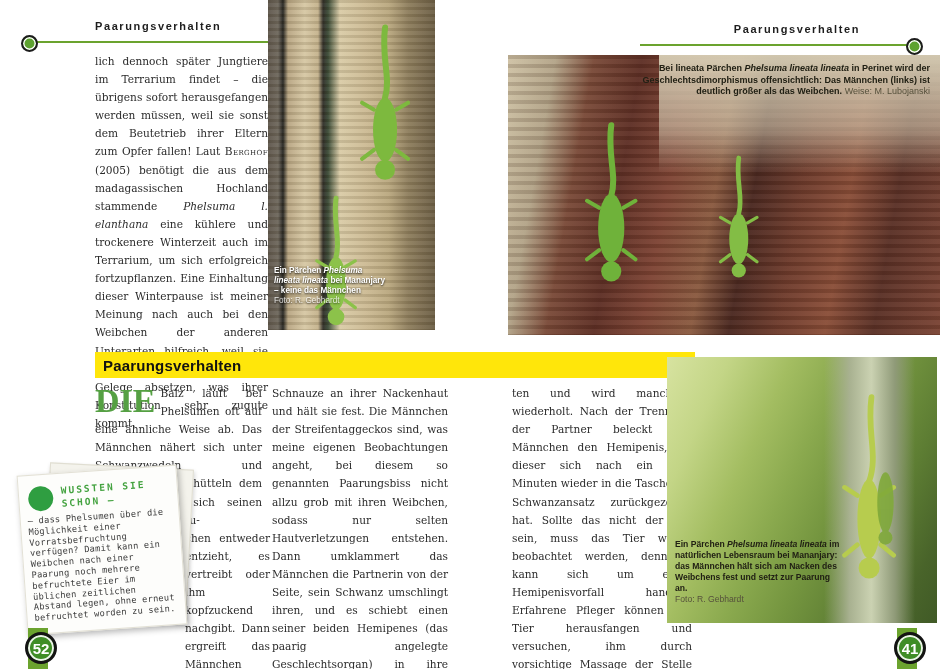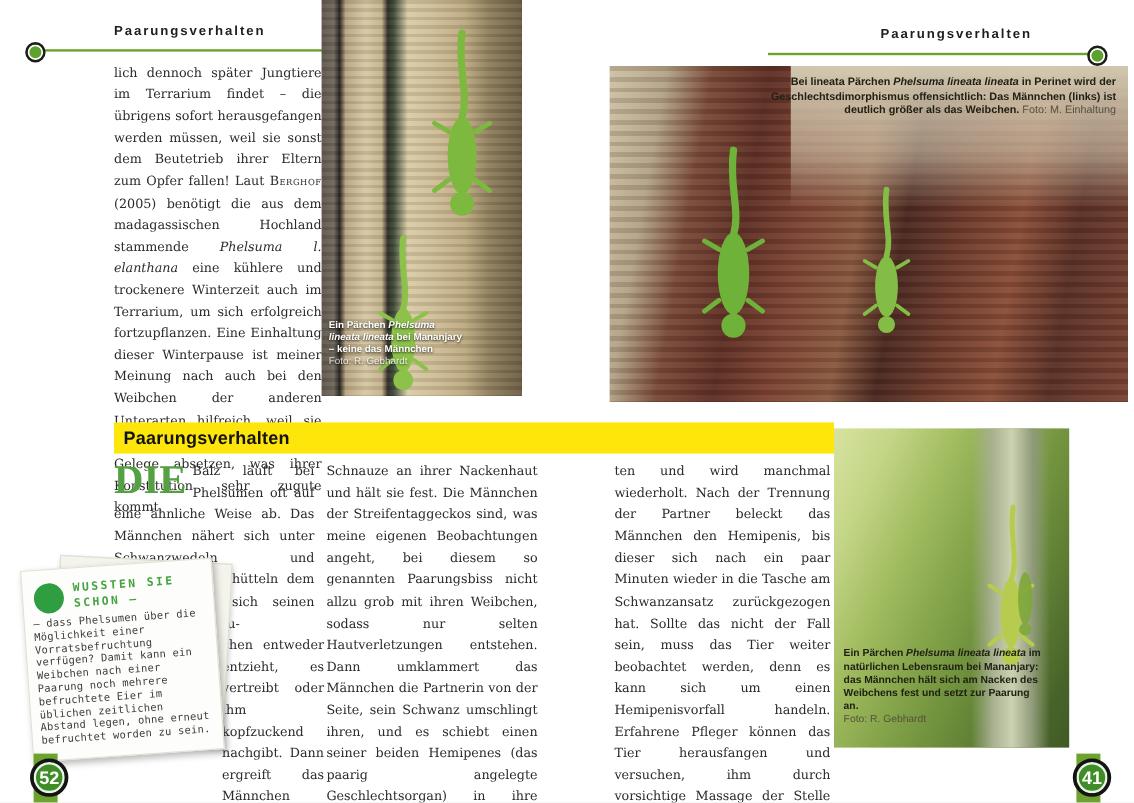--- a/index.html
+++ b/index.html
@@ -104,21 +104,21 @@
     </svg>
     <svg style="left:48%;top:30%;width:11%;height:56%;" viewBox="0 0 60 170">
       <g fill="#83bd45" stroke="#83bd45" stroke-linecap="round">
         <path d="M30 10 C 26 40,36 60,30 80" stroke-width="6" fill="none"></path>
         <ellipse cx="30" cy="112" rx="12" ry="32" stroke="none"></ellipse>
         <circle cx="30" cy="152" r="9" stroke="none"></circle>
         <path d="M19 92 l-12 -7 M41 92 l12 -7 M19 132 l-12 9 M41 132 l12 9" stroke-width="4" fill="none"></path>
       </g>
     </svg>
     <div class="cap-dark" style="right:10px;top:8px;width:296px;text-align:right;">
-      <span>Bei lineata Pärchen </span><span class="italic">Phelsuma lineata lineata</span><span> in Perinet wird der Geschlechtsdimorphismus offensichtlich: Das Männchen (links) ist deutlich größer als das Weibchen. </span><span class="cap-credit">Foto: M. Einhaltung</span>
+      <span>Bei lineata Pärchen </span><span class="italic">Phelsuma lineata lineata</span><span> in Perinet wird der Geschlechtsdimorphismus offensichtlich: Das Männchen (links) ist deutlich größer als das Weibchen. </span><span class="cap-credit">Weise: M. Lubojanski</span>
     </div>
   </div>
 
   <div class="banner">
     <span>Paarungsverhalten</span>
   </div>
 
   <div class="col serif" style="left:95px;top:384px;width:167px;">
     <span class="dropcap">DIE</span><span>Balz läuft bei Phelsumen oft auf eine ähnliche Weise ab. Das Männchen nähert sich unter Schwanzwedeln und seitlichem Kopfschütteln dem Weibchen, das sich seinen Annäherungsversu-</span>
     <div class="col1-narrow">chen entweder entzieht, es vertreibt oder ihm kopfzuckend nachgibt. Dann ergreift das Männchen seine Partnerin seitlich von oben mit der</div>
@@ -128,21 +128,21 @@
 
   <div class="col serif" style="left:512px;top:384px;width:180px;">ten und wird manchmal wiederholt. Nach der Trennung der Partner beleckt das Männchen den Hemipenis, bis dieser sich nach ein paar Minuten wieder in die Tasche am Schwanzansatz zurückgezogen hat. Sollte das nicht der Fall sein, muss das Tier weiter beobachtet werden, denn es kann sich um einen Hemipenisvorfall handeln. Erfahrene Pfleger können das Tier herausfangen und versuchen, ihm durch vorsichtige Massage der Stelle zu helfen. Im Zweifelsfall muss jedoch der Gang zum Tierarzt angetreten werden.</div>
 
   <div class="note-back"></div>
   <div class="note">
     <span class="note-dot"></span>
     <div class="note-title">WUSSTEN SIE SCHON —</div>
     <div class="note-body">– dass Phelsumen über die Möglichkeit einer Vorratsbefruchtung verfügen? Damit kann ein Weibchen nach einer Paarung noch mehrere befruchtete Eier im üblichen zeitlichen Abstand legen, ohne erneut befruchtet worden zu sein.</div>
   </div>
 
-  <div class="photo" style="left:695px;top:357px;width:196px;height:266px;
+  <div class="photo" style="left:667px;top:357px;width:270px;height:266px;
        background:linear-gradient(115deg,#d7e3a0 0%,#c3d586 16%,#a3bd61 32%,#8aa94e 46%,#74953f 60%,#5d7d33 76%,#49642a 90%,#405a26 100%);">
     <div style="position:absolute;left:58%;top:-4%;width:34%;height:110%;background:linear-gradient(90deg,rgba(150,160,130,0) 0%,#a8b190 28%,#cbd2b2 52%,#8f9a78 78%,rgba(140,150,120,0) 100%);"></div>
     <svg style="left:62%;top:2%;width:26%;height:96%;" viewBox="0 0 60 170">
       <g fill="#b7cc4e" stroke="#b7cc4e" stroke-linecap="round">
         <path d="M32 6 C 28 36,38 56,30 78" stroke-width="5" fill="none"></path>
         <ellipse cx="30" cy="110" rx="10" ry="34" stroke="none"></ellipse>
         <circle cx="30" cy="152" r="9" stroke="none"></circle>
         <path d="M20 90 l-11 -7 M40 90 l11 -7 M20 132 l-11 9 M40 132 l11 9" stroke-width="4" fill="none"></path>
       </g>
       <g fill="#7fa83a" stroke="#7fa83a" stroke-linecap="round" opacity=".9">

